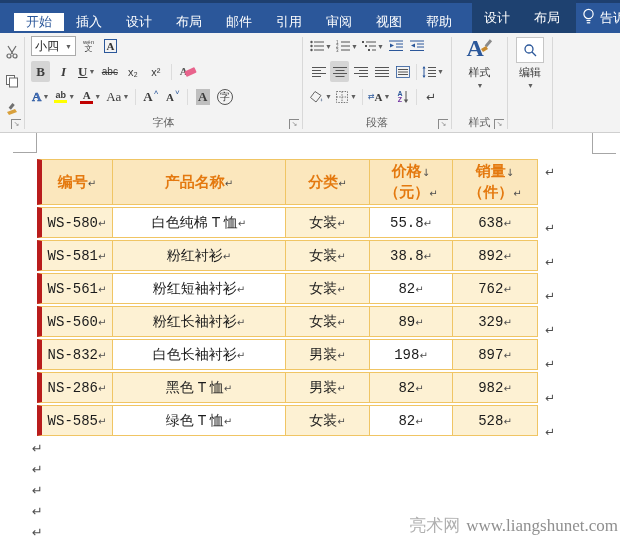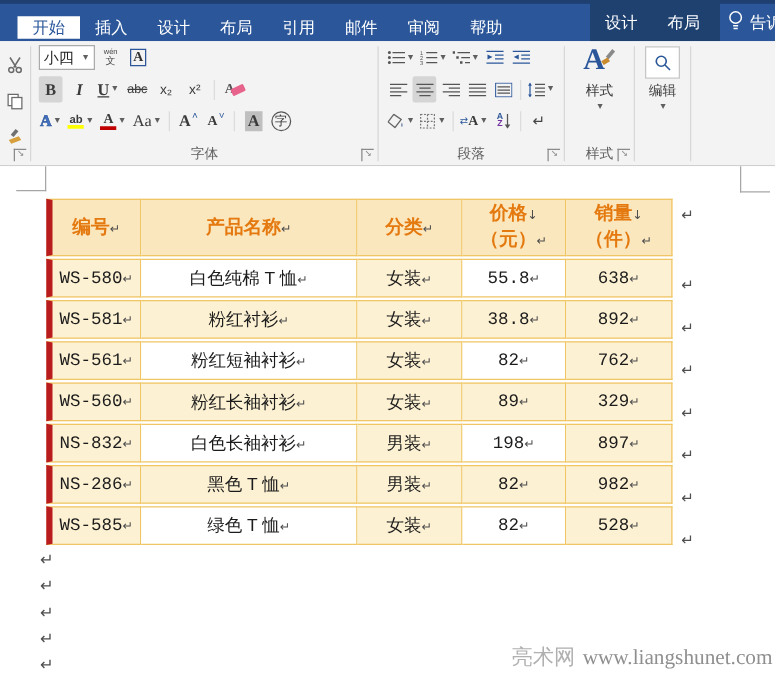--- a/index.html
+++ b/index.html
@@ -56,23 +56,24 @@
 </head>
 <body>
 
 <div class="tabbar">
   <div class="topstrip"></div>
   <div class="tabs" id="tabs">
       <div class="tab active">开始</div>
       <div class="tab">插入</div>
       <div class="tab">设计</div>
       <div class="tab">布局</div>
+      <div class="tab">邮件</div>
       <div class="tab">引用</div>
-      <div class="tab">邮件</div>
       <div class="tab">审阅</div>
+      <div class="tab">视图</div>
       <div class="tab">帮助</div>
     </div>
   <div class="ctxblock">
     <div style="display:flex;" id="ctxtabs">
         <div class="tab">设计</div>
         <div class="tab">布局</div>
       </div>
   </div>
   <div class="tellme">
     <span class="ico">

